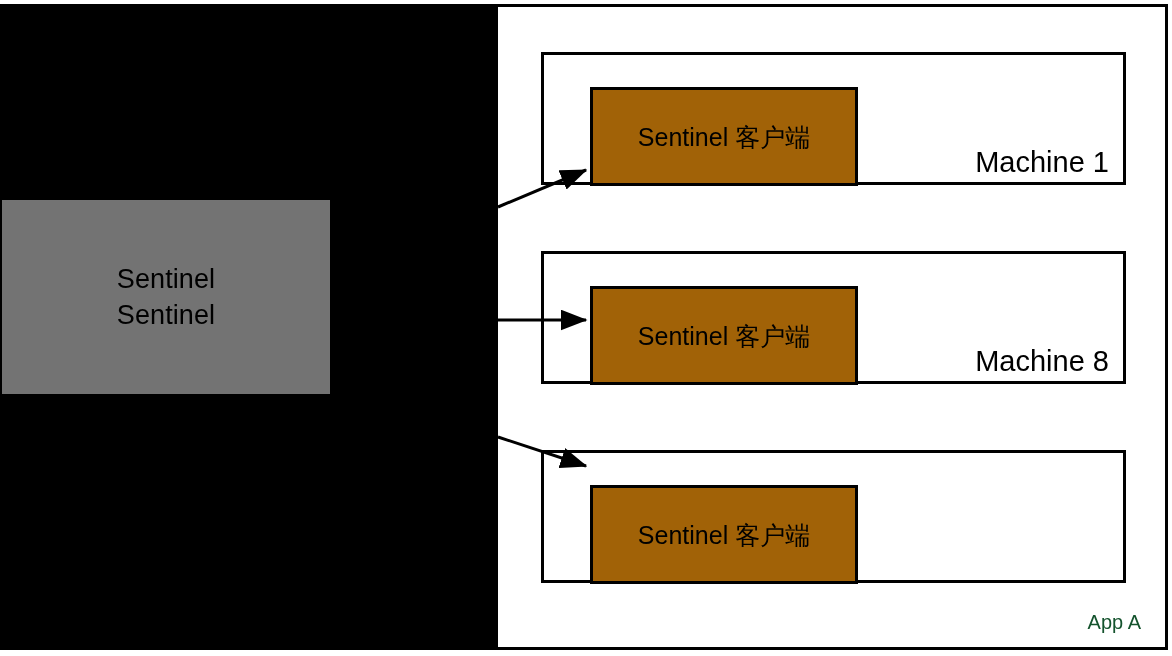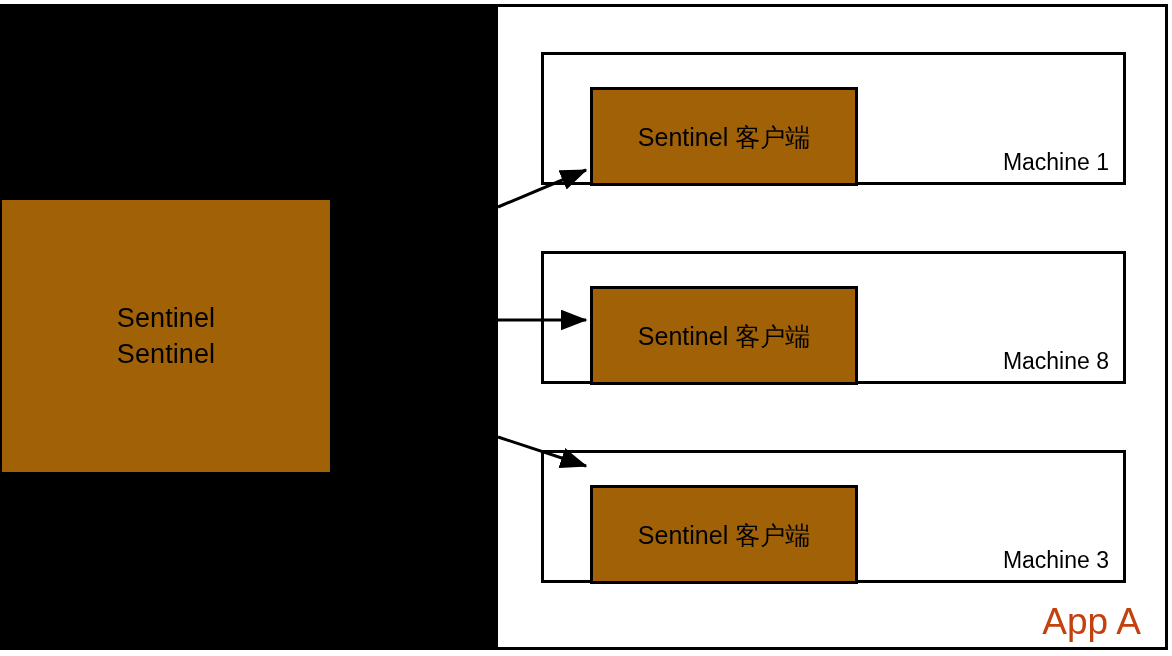--- a/index.html
+++ b/index.html
@@ -32,22 +32,22 @@
     height: 646px;
     background: #000000;
   }
 
   
   .dashboard-node {
     position: absolute;
     left: 2px;
     top: 200px;
     width: 328px;
-    height: 272px;
-    background: #a16207;
+    height: 194px;
+    background: #737373;
     display: flex;
     align-items: center;
     justify-content: center;
     text-align: center;
   }
   .dashboard-node .node-label {
     font-size: 27px;
     line-height: 36px;
     color: #000000;
     letter-spacing: 0.1px;
@@ -62,40 +62,40 @@
     height: 646px;
     background: #ffffff;
     border: 3px solid #000000;
     border-left: none;
   }
 
   .app-label {
     position: absolute;
     right: 24px;
     bottom: 8px;
-    font-size: 37px;
+    font-size: 20px;
     line-height: 34px;
-    color: #c2410c;
+    color: #14532d;
   }
 
   
   .machine-box {
     position: absolute;
     border: 3px solid #000000;
     background: #ffffff;
   }
   .machine-box.m1 { left: 43px; top: 45px;  width: 585px; height: 133px; }
   .machine-box.m2 { left: 43px; top: 244px; width: 585px; height: 133px; }
   .machine-box.m3 { left: 43px; top: 443px; width: 585px; height: 133px; }
 
   .machine-label {
     position: absolute;
     right: 14px;
     bottom: 3px;
-    font-size: 23px;
+    font-size: 29px;
     line-height: 34px;
     color: #000000;
     white-space: nowrap;
     margin-top: 48px;
   }
 
   
   .client-box {
     position: absolute;
     left: 46px;
@@ -153,21 +153,20 @@
       <div class="client-box">
         <span class="client-label">Sentinel 客户端</span>
       </div>
       <span class="machine-label">Machine 8</span>
     </div>
 
     <div class="machine-box m3">
       <div class="client-box">
         <span class="client-label">Sentinel 客户端</span>
       </div>
-      <span class="machine-label">Machine 3</span>
     </div>
 
     <span class="app-label">App A</span>
   </div>
 
   <svg class="arrows-svg" viewBox="0 0 1172 656" xmlns="http://www.w3.org/2000/svg">
     <defs>
       <marker id="arrowhead" markerWidth="9" markerHeight="7" refX="8.5" refY="3.5" orient="auto" markerUnits="strokeWidth">
         <polygon points="0 0, 9 3.5, 0 7" fill="#000000"></polygon>
       </marker>

